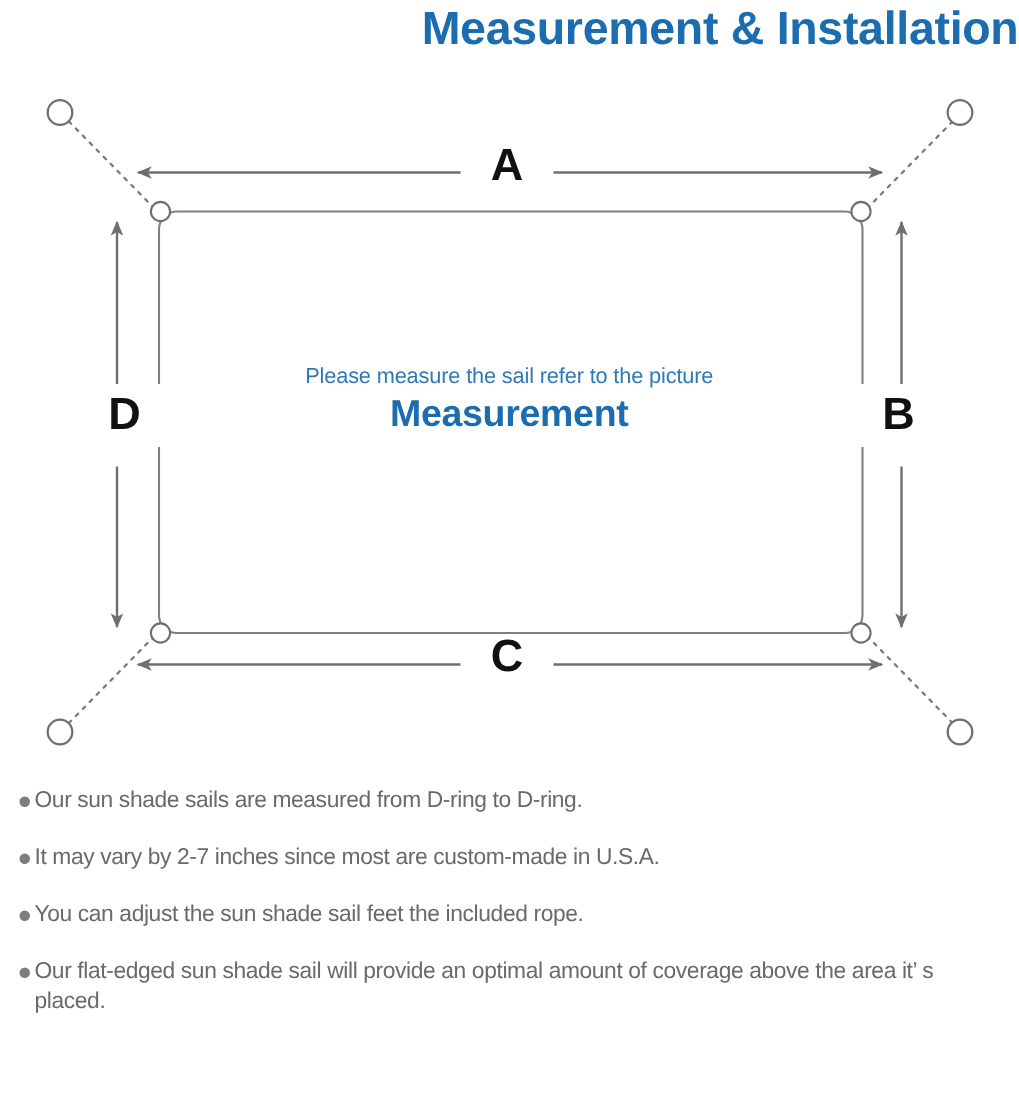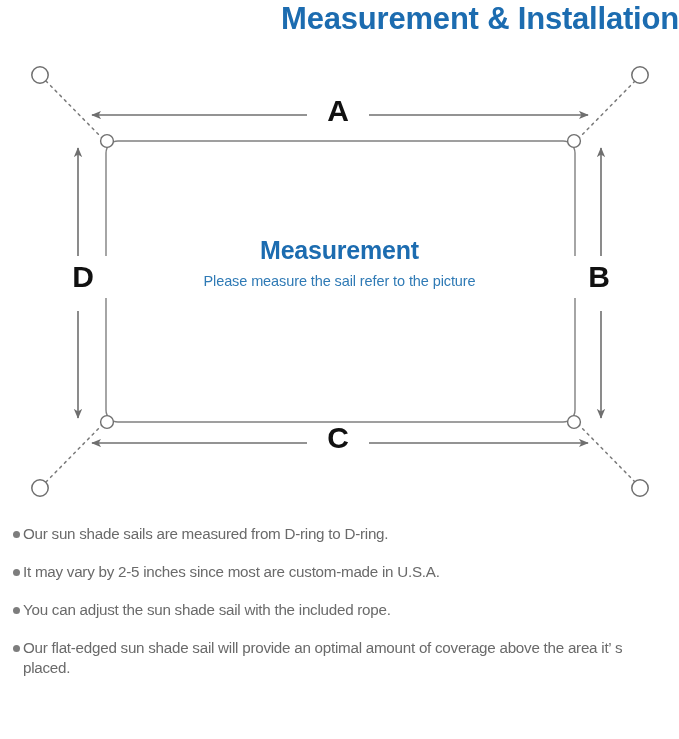--- a/index.html
+++ b/index.html
@@ -161,35 +161,35 @@
     <line x1="601" y1="228" x2="601" y2="103" stroke="#6f6f6f" stroke-width="1.6" marker-end="url(#arrHead)"></line>
     <line x1="601" y1="266" x2="601" y2="373" stroke="#6f6f6f" stroke-width="1.6" marker-end="url(#arrHead)"></line>
   </svg>
 
   <div class="dim-label" id="label-a">A</div>
   <div class="dim-label" id="label-b">B</div>
   <div class="dim-label" id="label-c">C</div>
   <div class="dim-label" id="label-d">D</div>
 
   <div id="center-block">
+    <div id="center-sub">Please measure the sail refer to the picture</div>
     <div id="center-title">Measurement</div>
-    <div id="center-sub">Please measure the sail refer to the picture</div>
   </div>
 </div>
 
 <div id="notes">
   <div class="note">
     <span class="dot"></span>
     <span>Our sun shade sails are measured from D-ring to D-ring.</span>
   </div>
   <div class="note">
     <span class="dot"></span>
-    <span>It may vary by 2-5 inches since most are custom-made in U.S.A.</span>
+    <span>It may vary by 2-7 inches since most are custom-made in U.S.A.</span>
   </div>
   <div class="note">
     <span class="dot"></span>
-    <span>You can adjust the sun shade sail with the included rope.</span>
+    <span>You can adjust the sun shade sail feet the included rope.</span>
   </div>
   <div class="note">
     <span class="dot"></span>
     <span>Our flat-edged sun shade sail will provide an optimal amount of coverage above the area it’ s placed.</span>
   </div>
 </div>
 
 </body></html>

